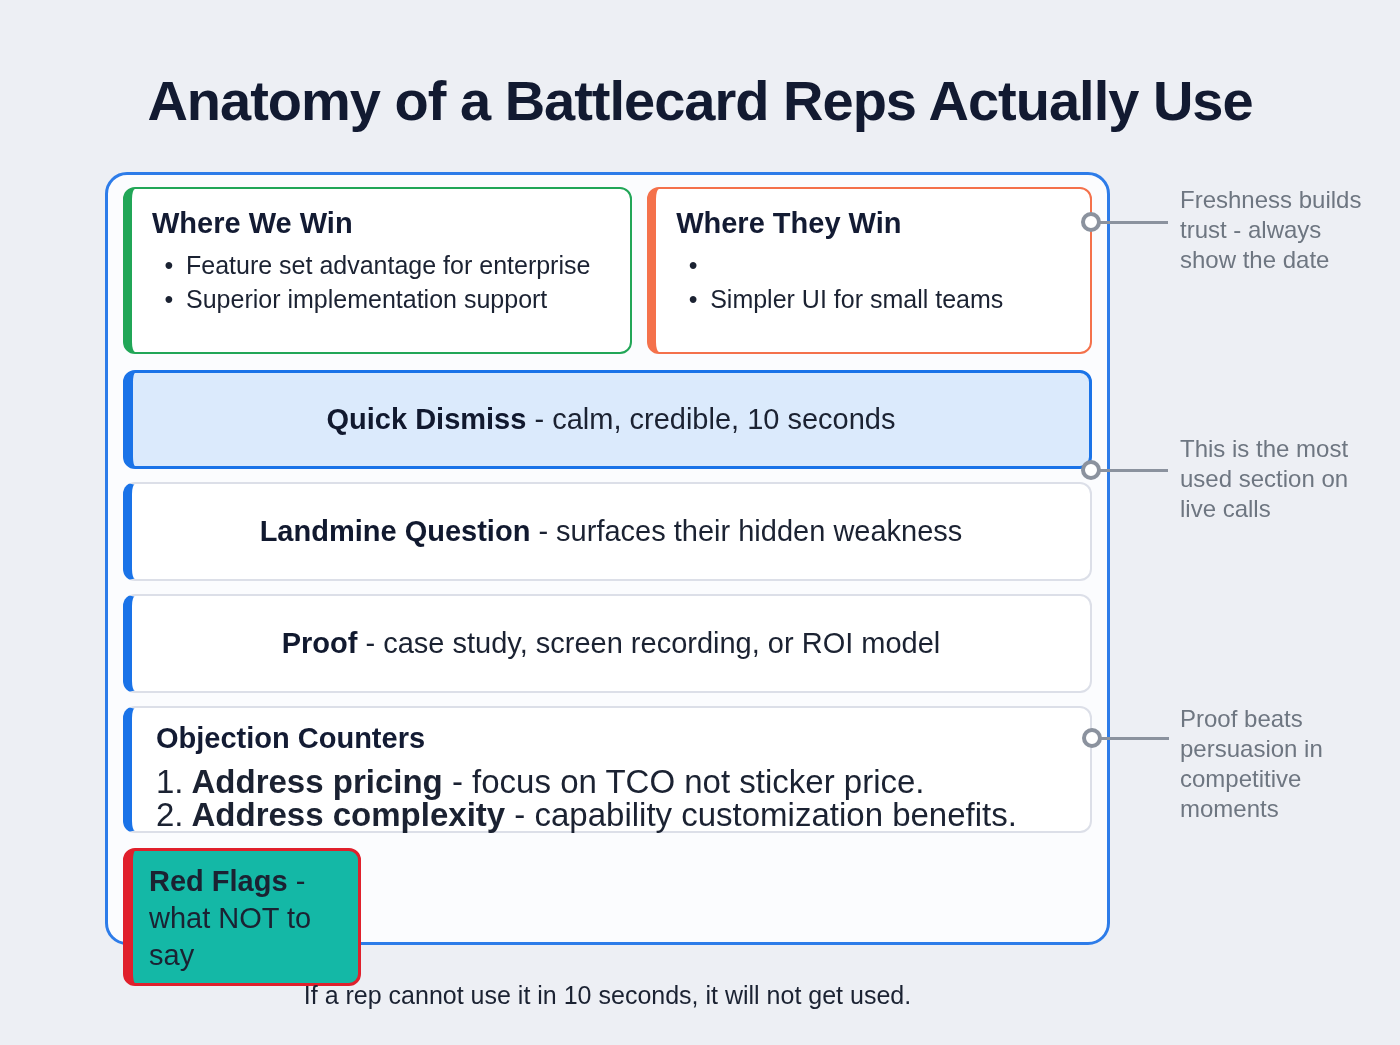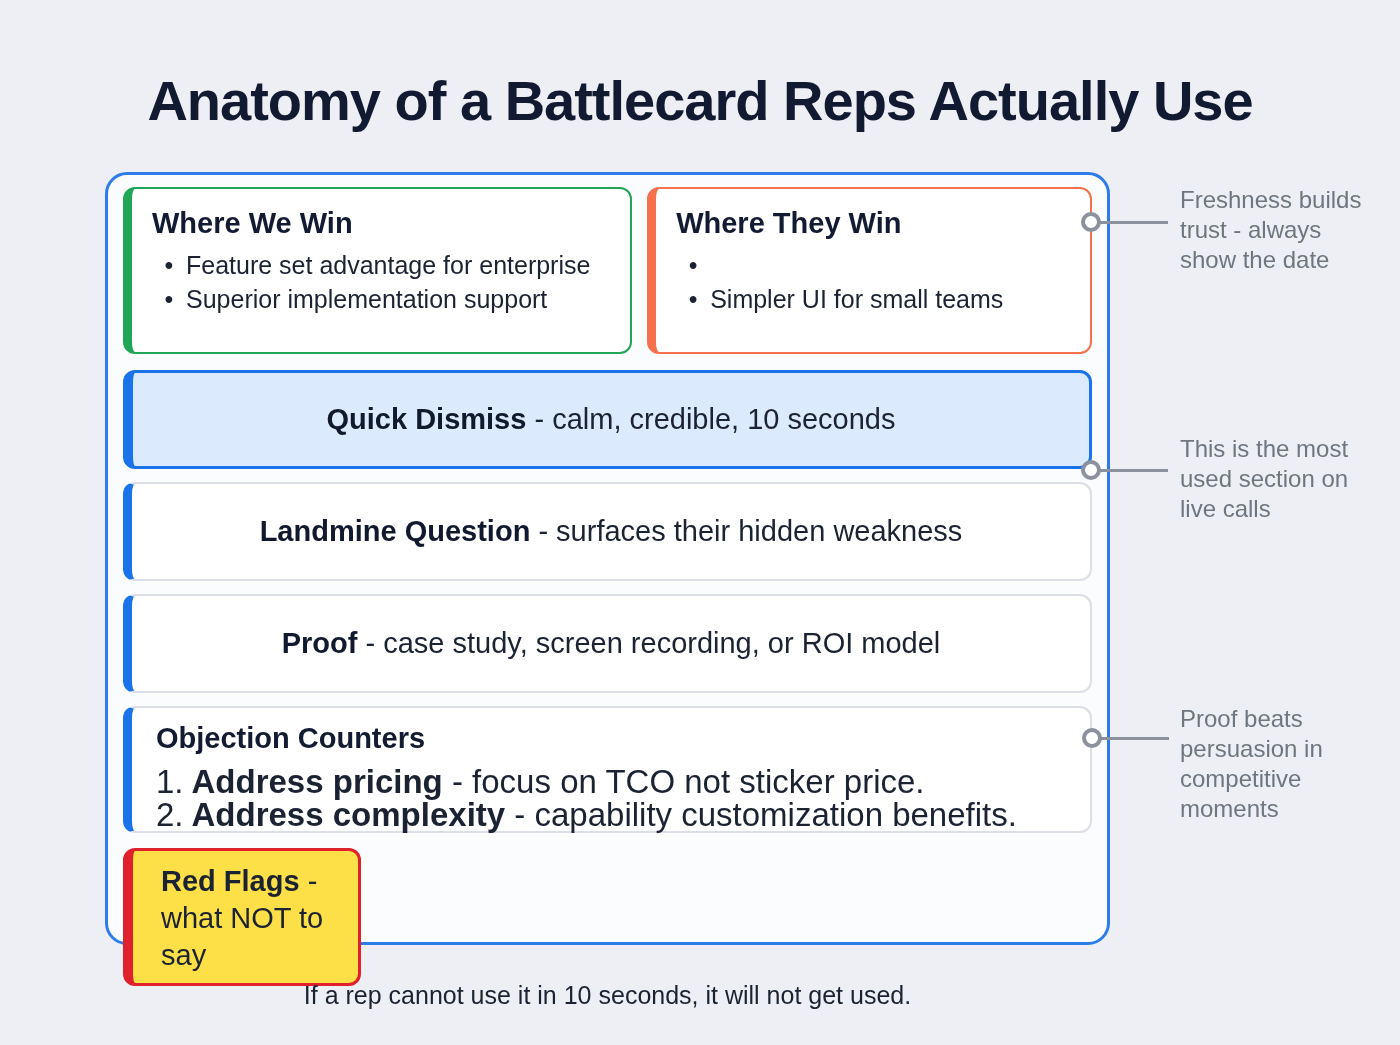--- a/index.html
+++ b/index.html
@@ -62,23 +62,23 @@
     box-sizing: border-box; flex: 1; height: 138px;
     background: #ffffff; border-radius: 12px;
     border: 2px solid #dcdfe8; border-left: 9px solid #1a73e8;
     padding: 6px 24px 0 24px;
   }
   .objection-title { font-size: 29px; font-weight: 700; color: #131b33; margin: 8px 0 10px 0; }
   .objection-item { font-size: 33px; color: #1b2232; line-height: 33px; }
   .objection-item .num { margin-right: 8px; }
   .redflags-box {
     box-sizing: border-box; width: 238px; height: 138px;
-    background: #fde047; border-radius: 12px;
+    background: #14b8a6; border-radius: 12px;
     border: 3px solid #e0202c; border-left: 10px solid #e0202c;
-    padding: 12px 18px 0 28px;
+    padding: 12px 18px 0 16px;
     font-size: 29px; line-height: 37px; color: #1b2232;
   }
   .annotation {
     position: absolute; left: 1180px; width: 190px;
     font-size: 24px; line-height: 30px;
     color: #6e7681;
   }
   .connector-line {
     position: absolute; height: 3px; background: #8b929e; z-index: 5;
   }

